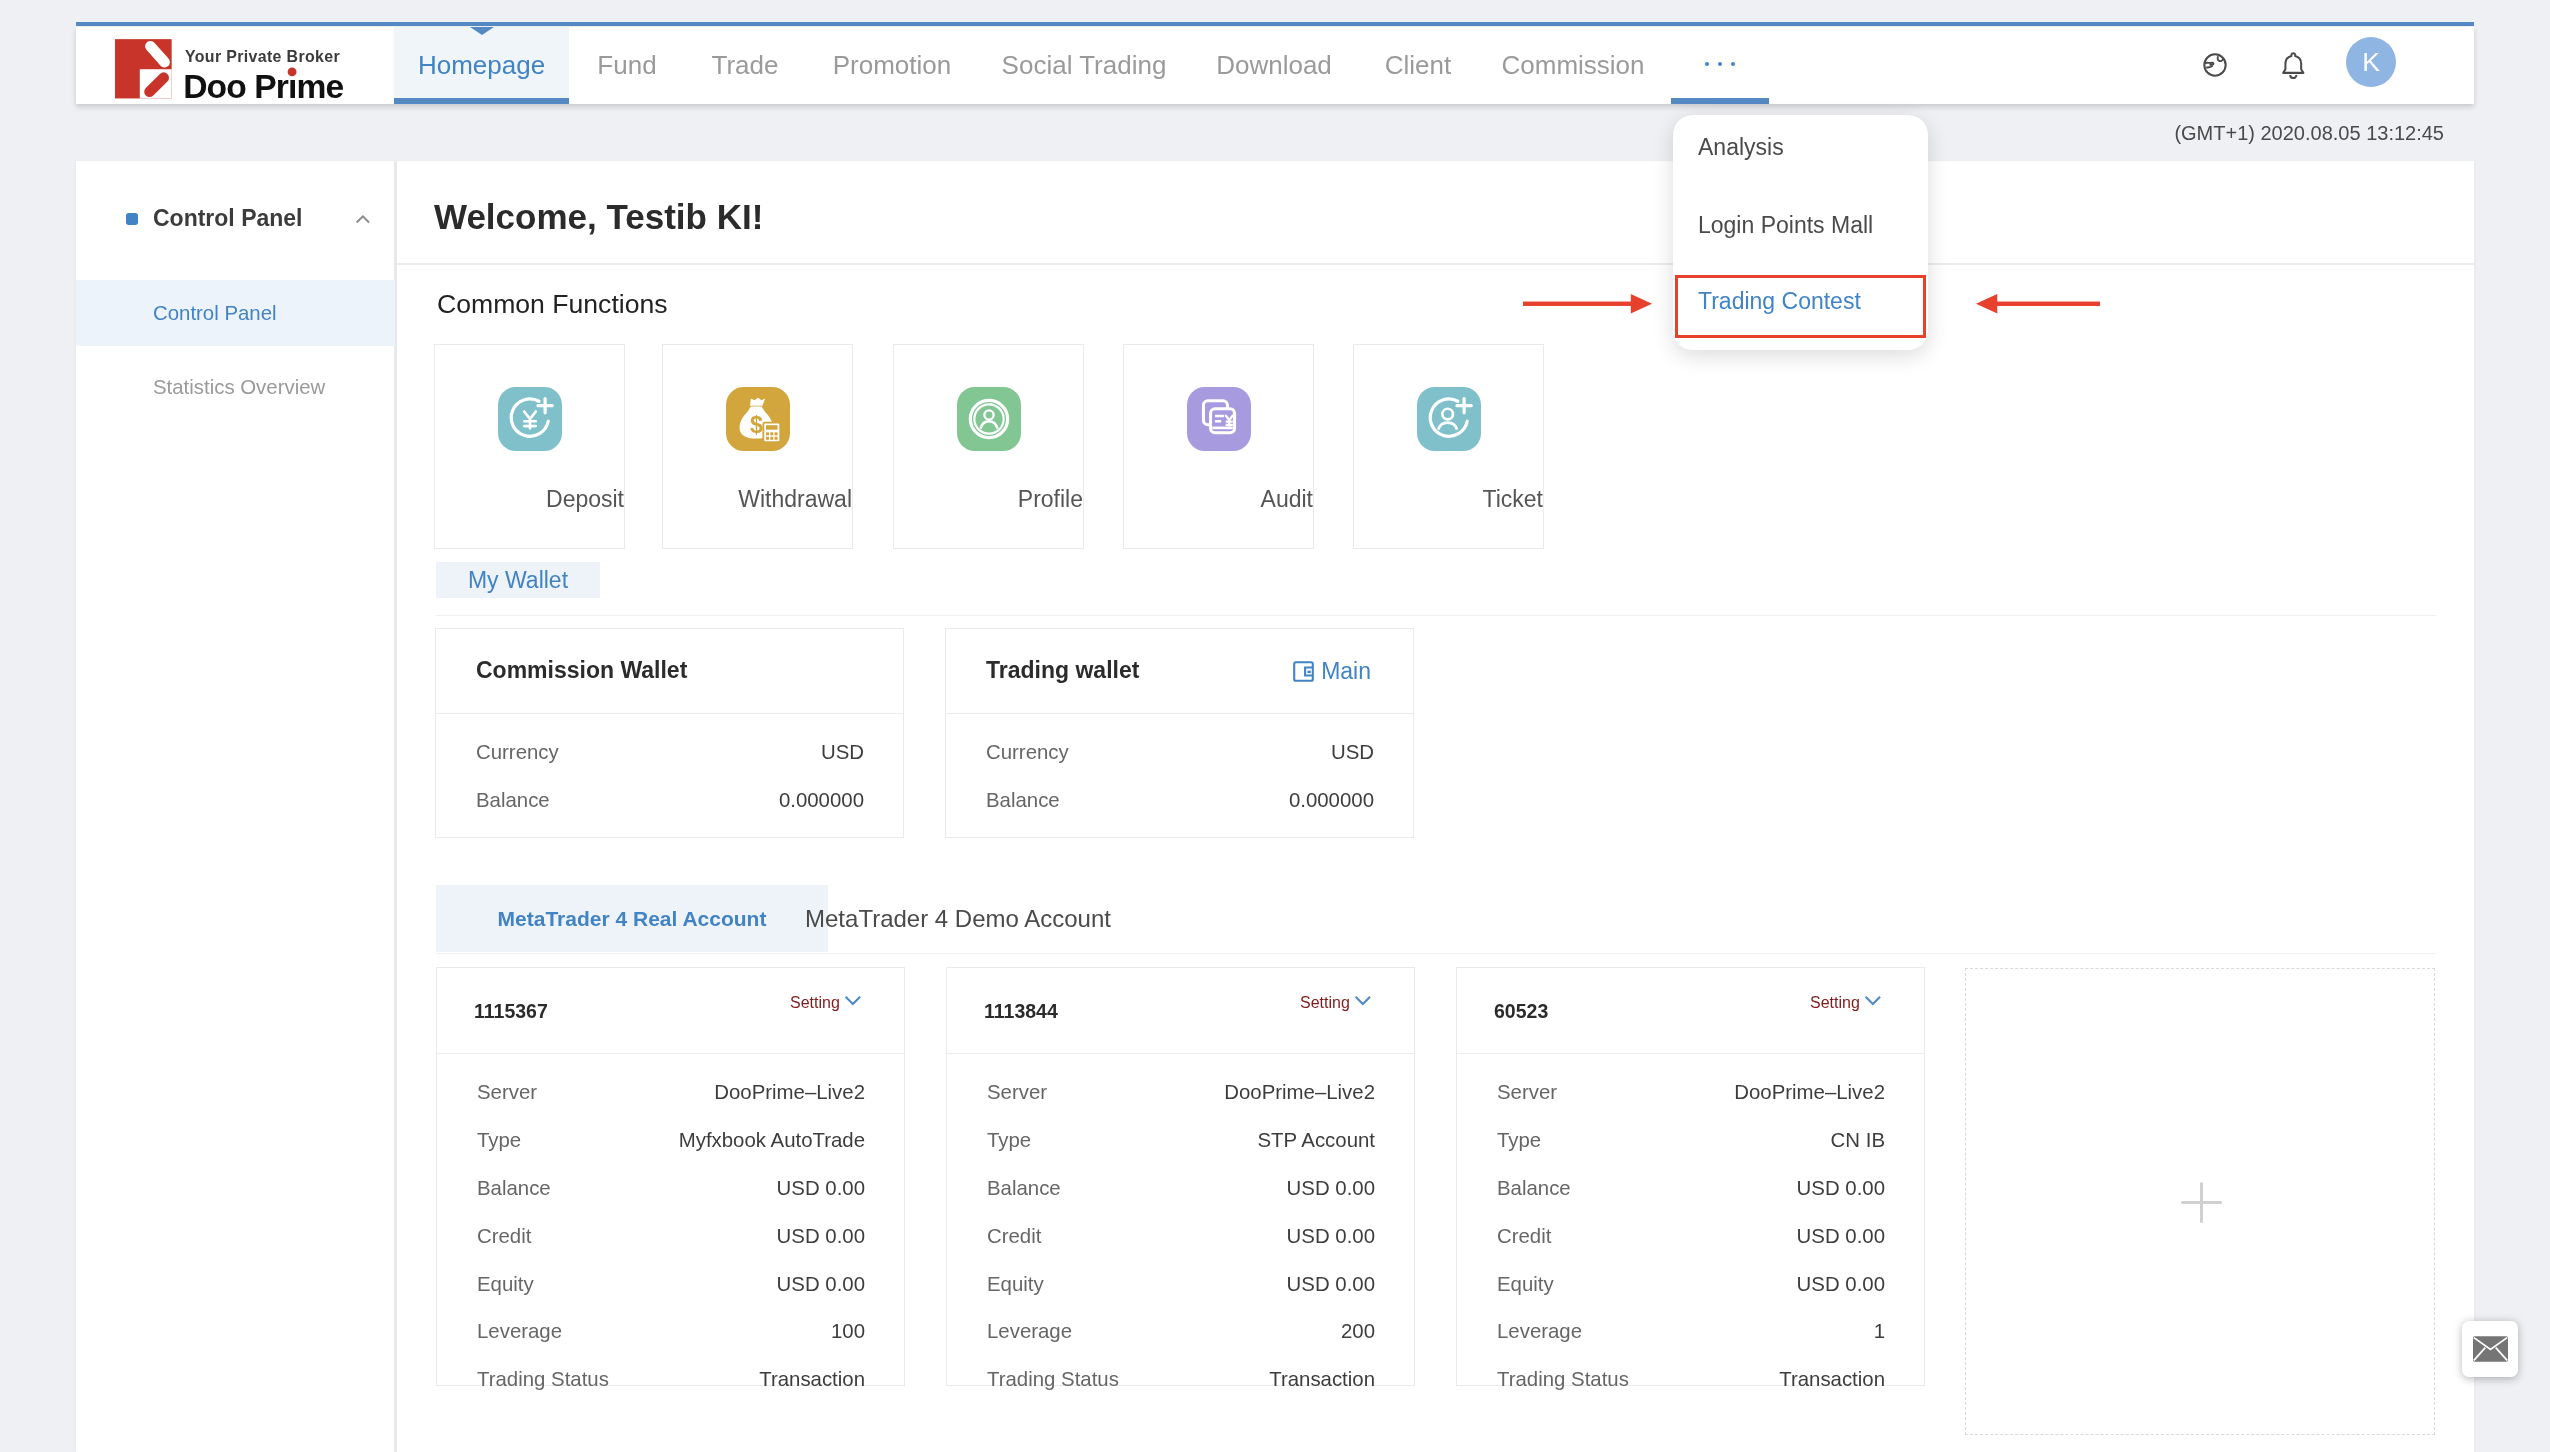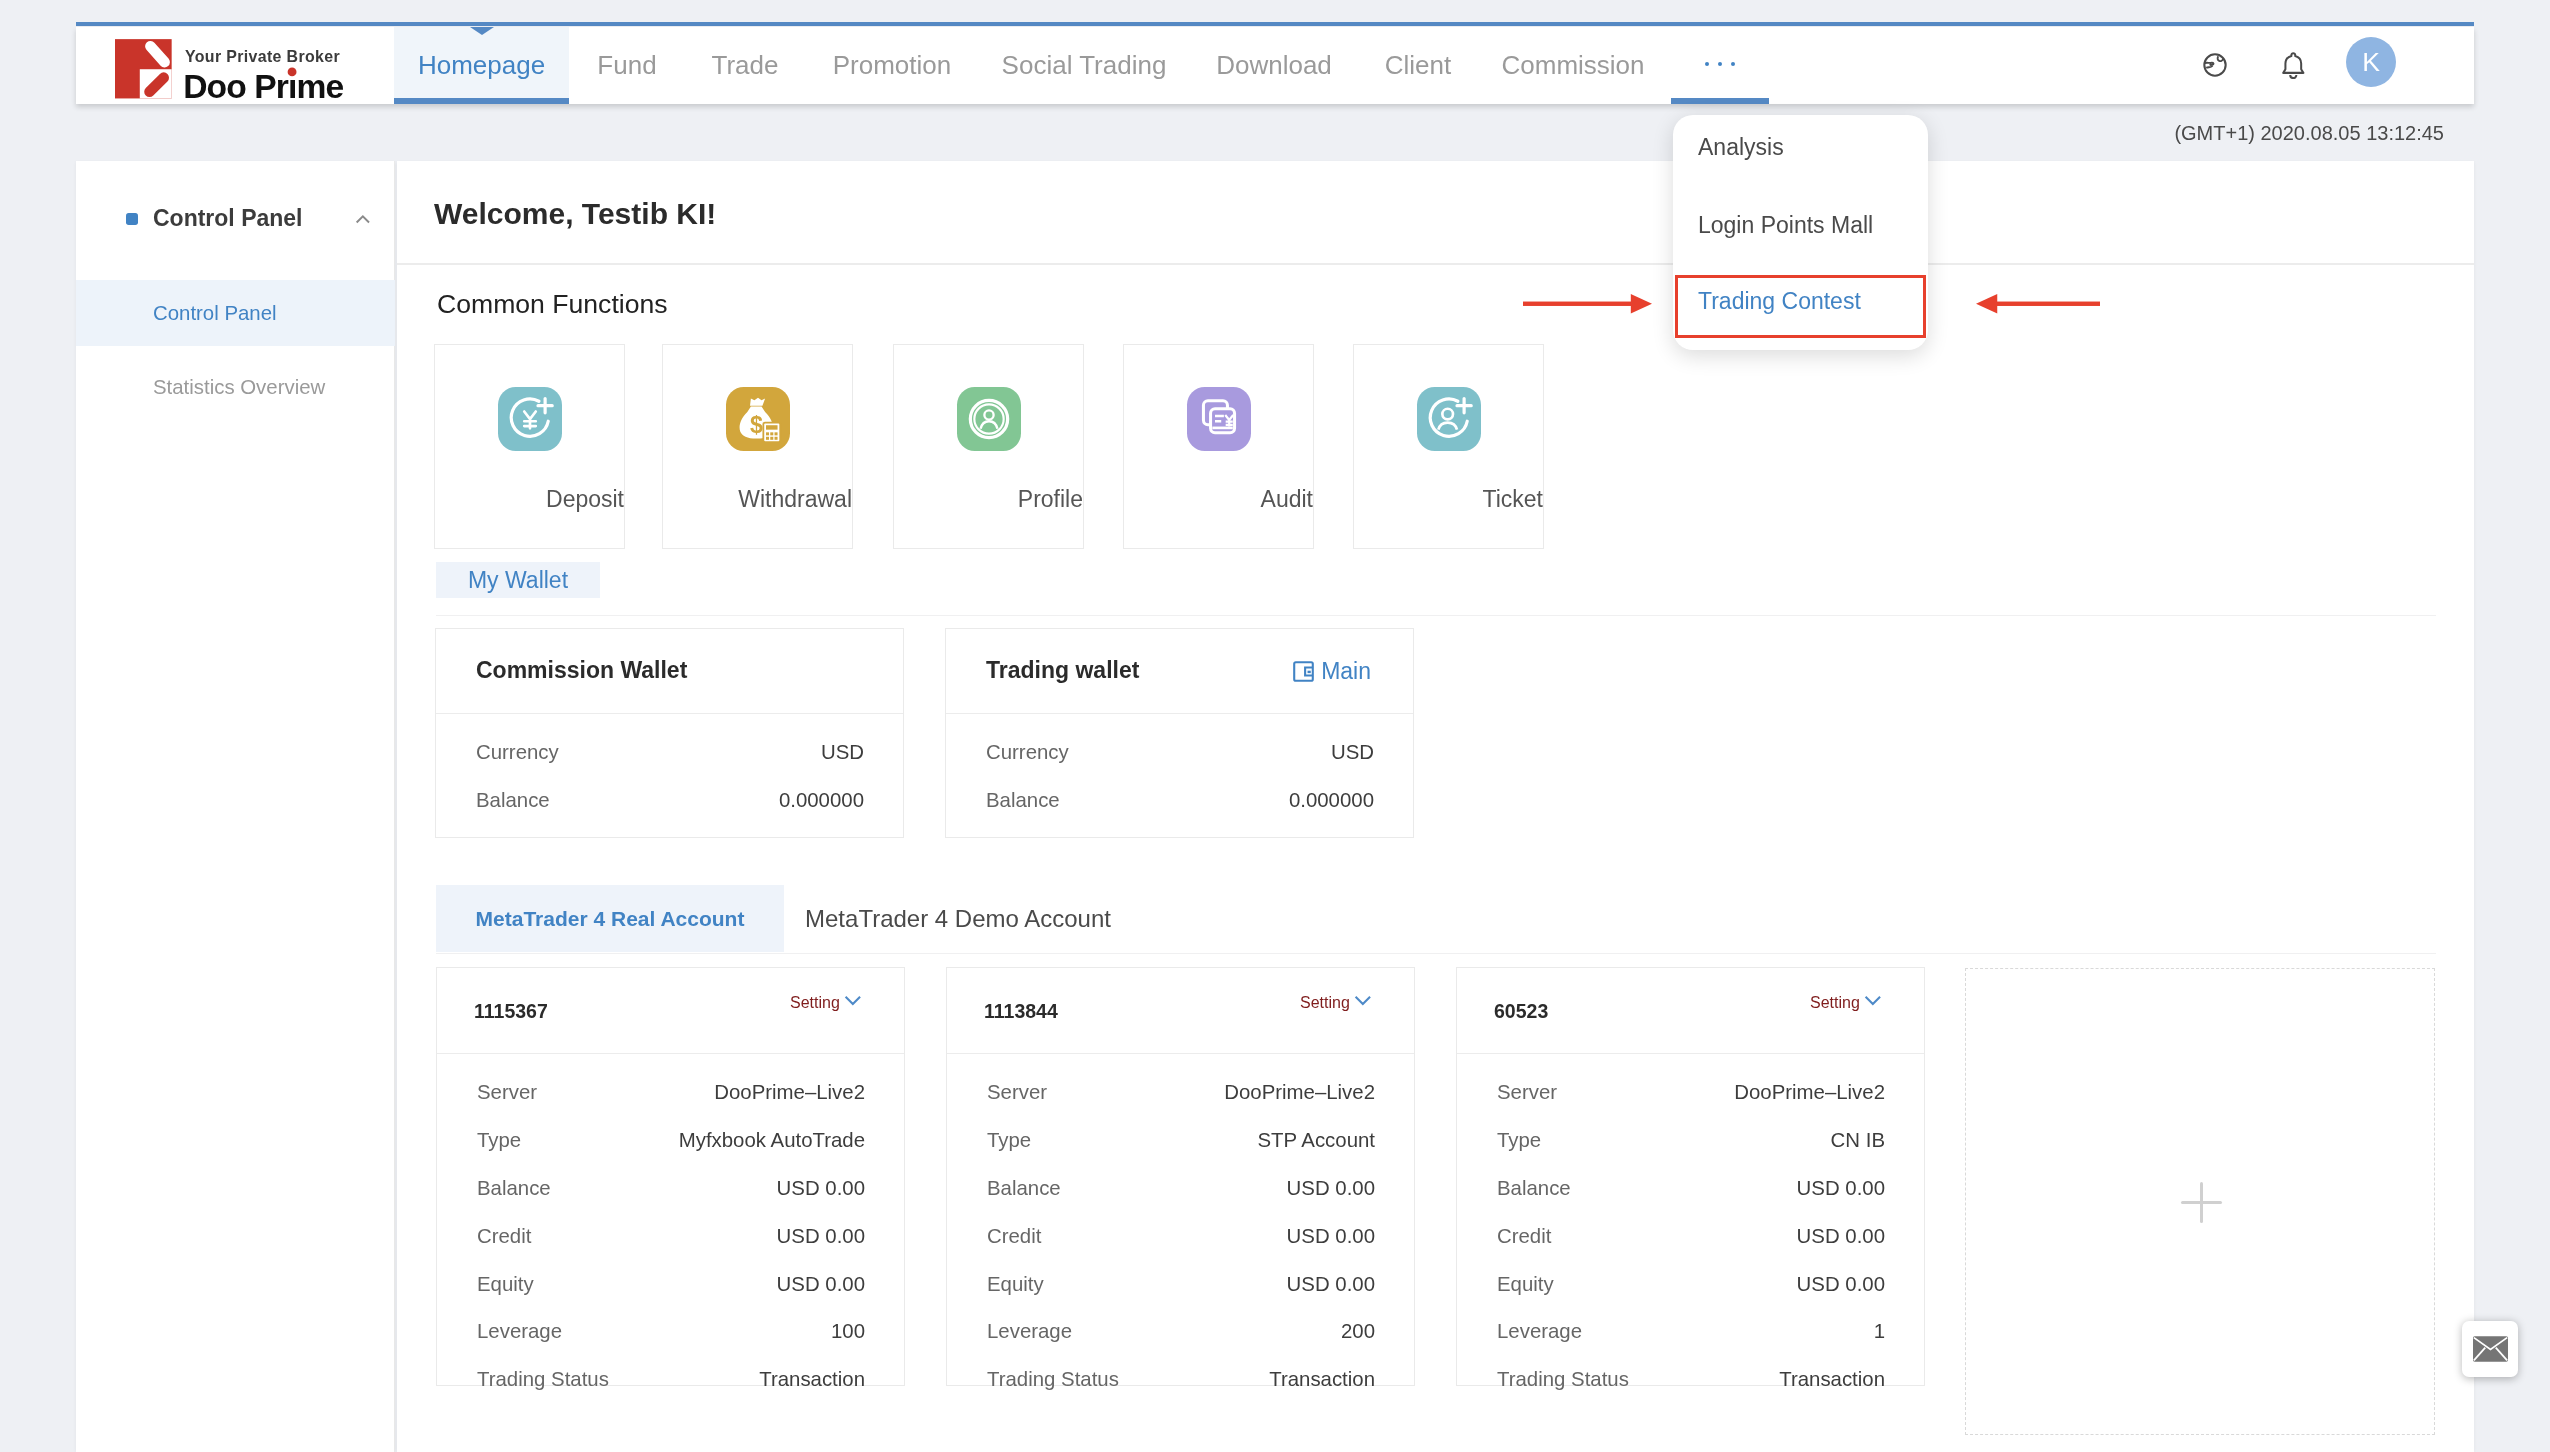--- a/index.html
+++ b/index.html
@@ -17,35 +17,35 @@
 .bicon{position:absolute;left:2204px;top:24px}
 .avatar{position:absolute;left:2270px;top:10.6px;width:50px;height:50px;border-radius:50%;background:#8fb5e2;color:#fff;font-size:26.6px;display:flex;align-items:center;justify-content:center}
 .time{position:absolute;right:106px;top:122px;font-size:20px;color:#4a4a4a}
 .sidebar{position:absolute;left:76px;top:161px;width:319px;height:1291px;background:#fff;border-right:1.8px solid #e9e9e9;box-shadow:0 0.9px 3.5px rgba(0,0,0,.06)}
 .m-title .sq{position:absolute;left:126px;top:213px;width:11.5px;height:11.5px;border-radius:2.7px;background:#4183c4}
 .m-title .tx{position:absolute;left:153px;top:205px;font-size:23px;font-weight:bold;color:#3c3c3c}
 .m-title .car{position:absolute;left:354px;top:211px;width:17.7px;height:17.7px}
 .m-sel{position:absolute;left:76px;top:280px;width:319px;height:66px;background:#edf3fa;color:#4183c4;font-size:20.4px;line-height:66px;padding-left:77px}
 .m-it2{position:absolute;left:153px;top:376px;font-size:20.4px;color:#9a9a9a}
 .content{position:absolute;left:397px;top:161px;width:2077px;height:1291px;background:#fff;box-shadow:0 0.9px 3.5px rgba(0,0,0,.06)}
-.welcome{position:absolute;left:37px;top:36px;font-size:30px;font-weight:bold;color:#2b2b2b}
+.welcome{position:absolute;left:37px;top:36px;font-size:35px;font-weight:bold;color:#2b2b2b}
 .divider{position:absolute;left:0;top:102px;width:100%;height:1.8px;background:#ececec}
 .h2{position:absolute;left:40px;top:128px;font-size:26.6px;font-weight:normal;color:#222}
 .fcard{position:absolute;top:183px;width:191px;height:205px;border:1.8px solid #eaeaea;background:#fff}
 .fcard .ic{position:absolute;left:63px;top:42px;width:64px;height:64px;border-radius:17.7px}
 .fcard .lb{position:absolute;left:0;top:141px;width:100%;text-align:right;font-size:23px;color:#555}
 .wtab{position:absolute;left:39px;top:401px;width:164px;height:36px;background:#eef3fa;color:#4183c4;font-size:23px;display:flex;align-items:center;justify-content:center}
 .wline{position:absolute;left:39px;top:454px;width:2000px;height:0.9px;background:#f0f0f1}
 .wcard{position:absolute;top:467px;width:469px;height:210px;border:1.8px solid #eaeaea;background:#fff}
 .wcard .hd{position:absolute;left:0;top:0;width:100%;height:85px;border-bottom:1.8px solid #ececec}
 .wcard .hd .t{position:absolute;left:40px;top:27.5px;font-size:23px;font-weight:bold;color:#2b2b2b}
 .row{position:absolute;left:40px;right:39px;height:25px}
 .row .l{position:absolute;left:0;top:0;font-size:20.4px;color:#666}
 .row .v{position:absolute;right:0;top:0;font-size:20.4px;color:#3d3d3d}
-.mtab{position:absolute;left:39px;top:724px;width:348px;height:67px;background:#eef3fa;color:#4183c4;font-size:21px;font-weight:bold;display:flex;align-items:center;justify-content:center}
+.mtab{position:absolute;left:39px;top:724px;width:392px;height:67px;background:#eef3fa;color:#4183c4;font-size:21px;font-weight:bold;display:flex;align-items:center;justify-content:center}
 .mtab2{position:absolute;left:381px;top:724px;width:360px;height:67px;color:#4a4a4a;font-size:24px;display:flex;align-items:center;justify-content:center}
 .mline{position:absolute;left:39px;top:792px;width:2000px;height:0.9px;background:#f0f0f1}
 .acard{position:absolute;top:806px;width:469px;height:419px;border:1.8px solid #eaeaea;background:#fff}
 .acard .hd{position:absolute;left:0;top:0;width:100%;height:86px;border-bottom:1.8px solid #ececec}
 .acard .num{position:absolute;left:37px;top:32px;font-size:19.5px;font-weight:bold;color:#2b2b2b}
 .setting{position:absolute;right:42px;top:26px;font-size:16px;color:#7f1d1d}
 .dashed{position:absolute;left:1568px;top:807px;width:470px;height:467px;border:1.8px dashed #d9d9d9}
 .plus{position:absolute;left:215px;top:213px;width:41px;height:41px}
 .plus:before{content:"";position:absolute;left:0;top:18.6px;width:41px;height:3.5px;background:#d0d0d0;border-radius:1.8px}
 .plus:after{content:"";position:absolute;left:18.6px;top:0;width:3.5px;height:41px;background:#d0d0d0;border-radius:1.8px}

